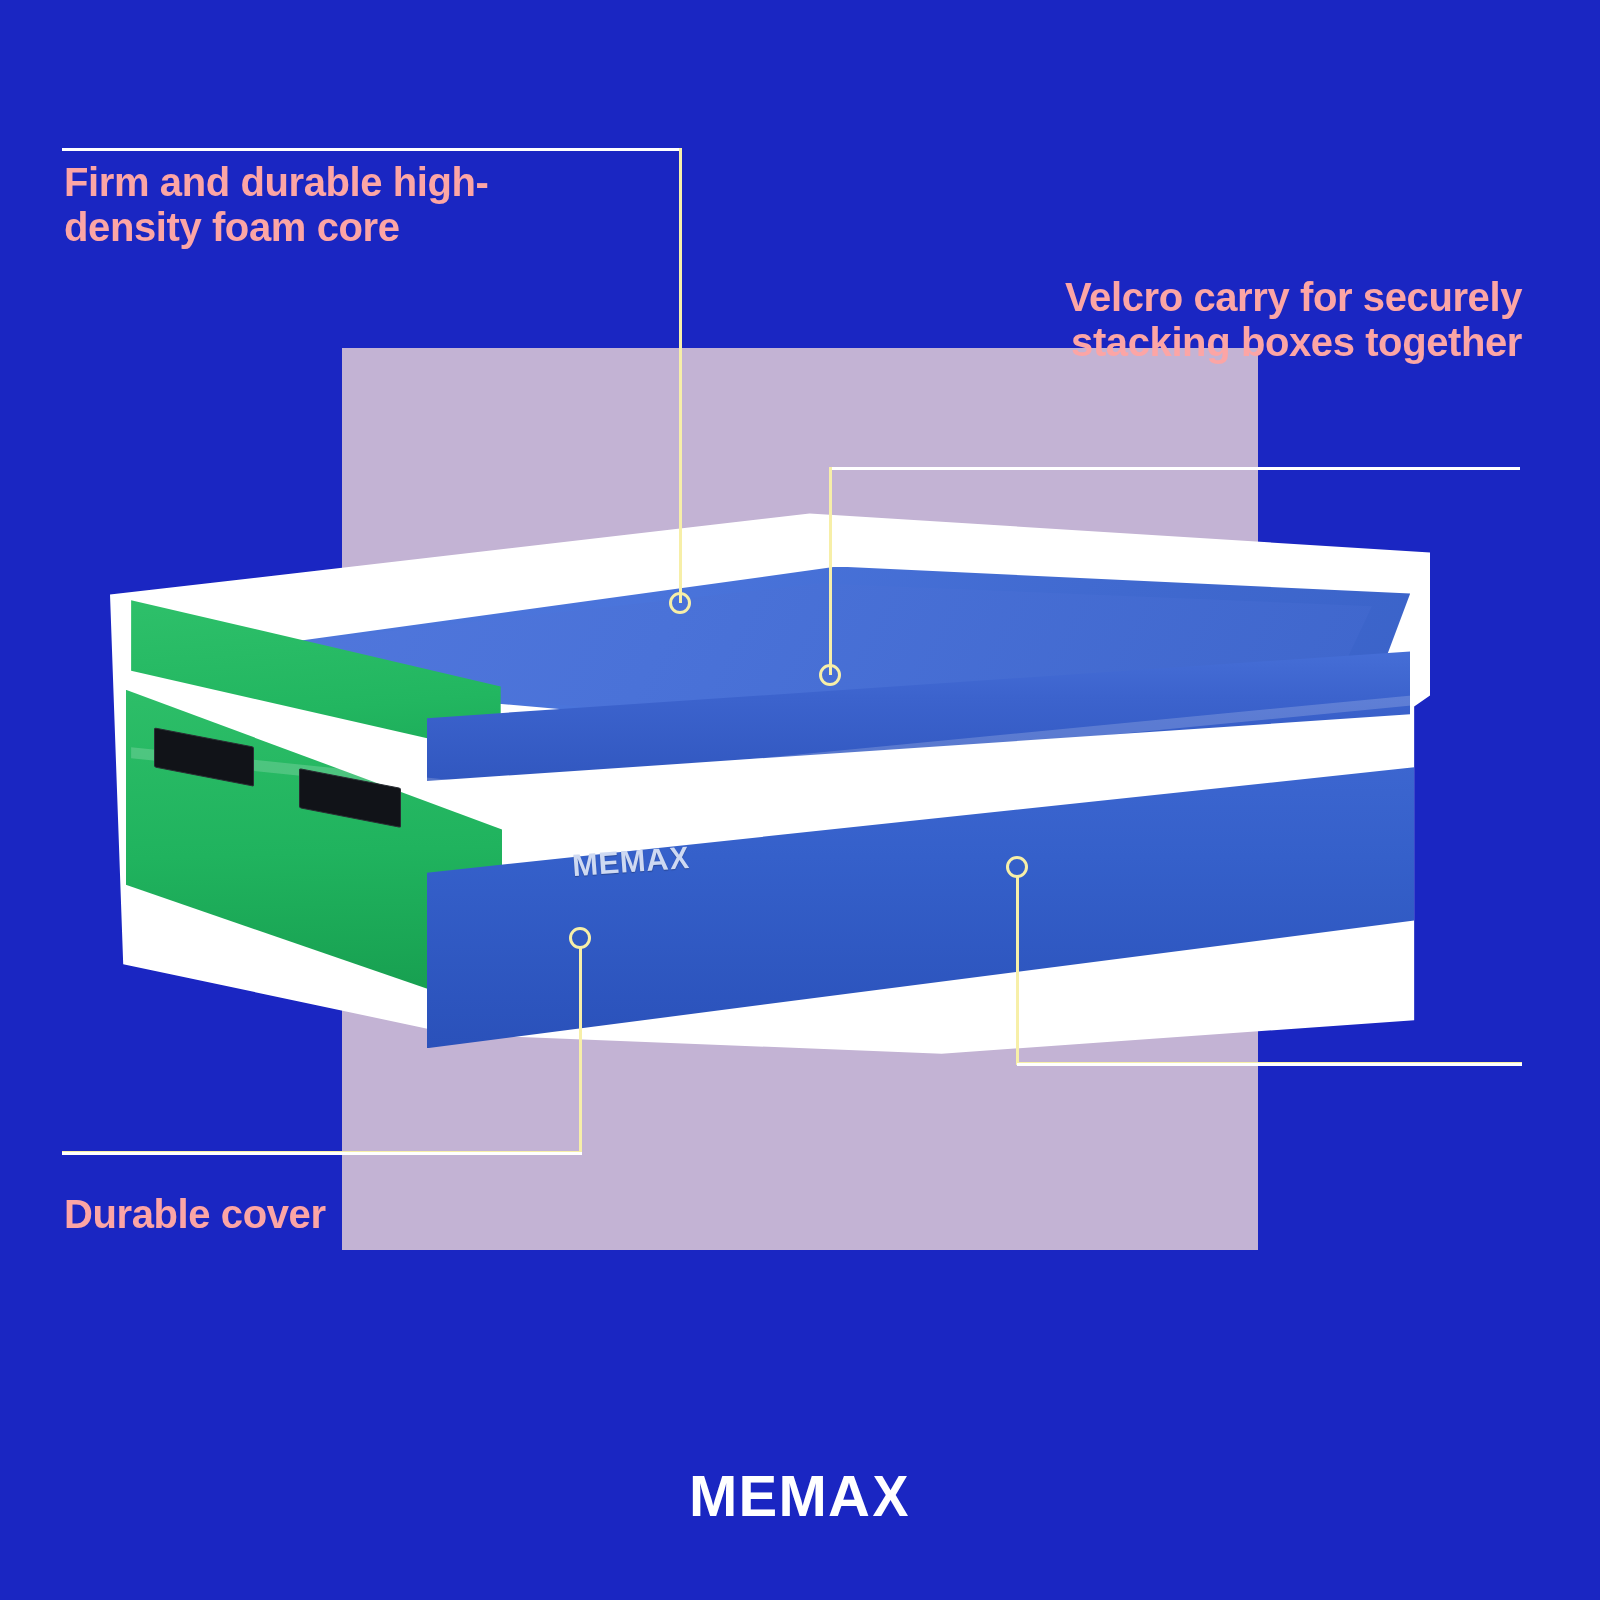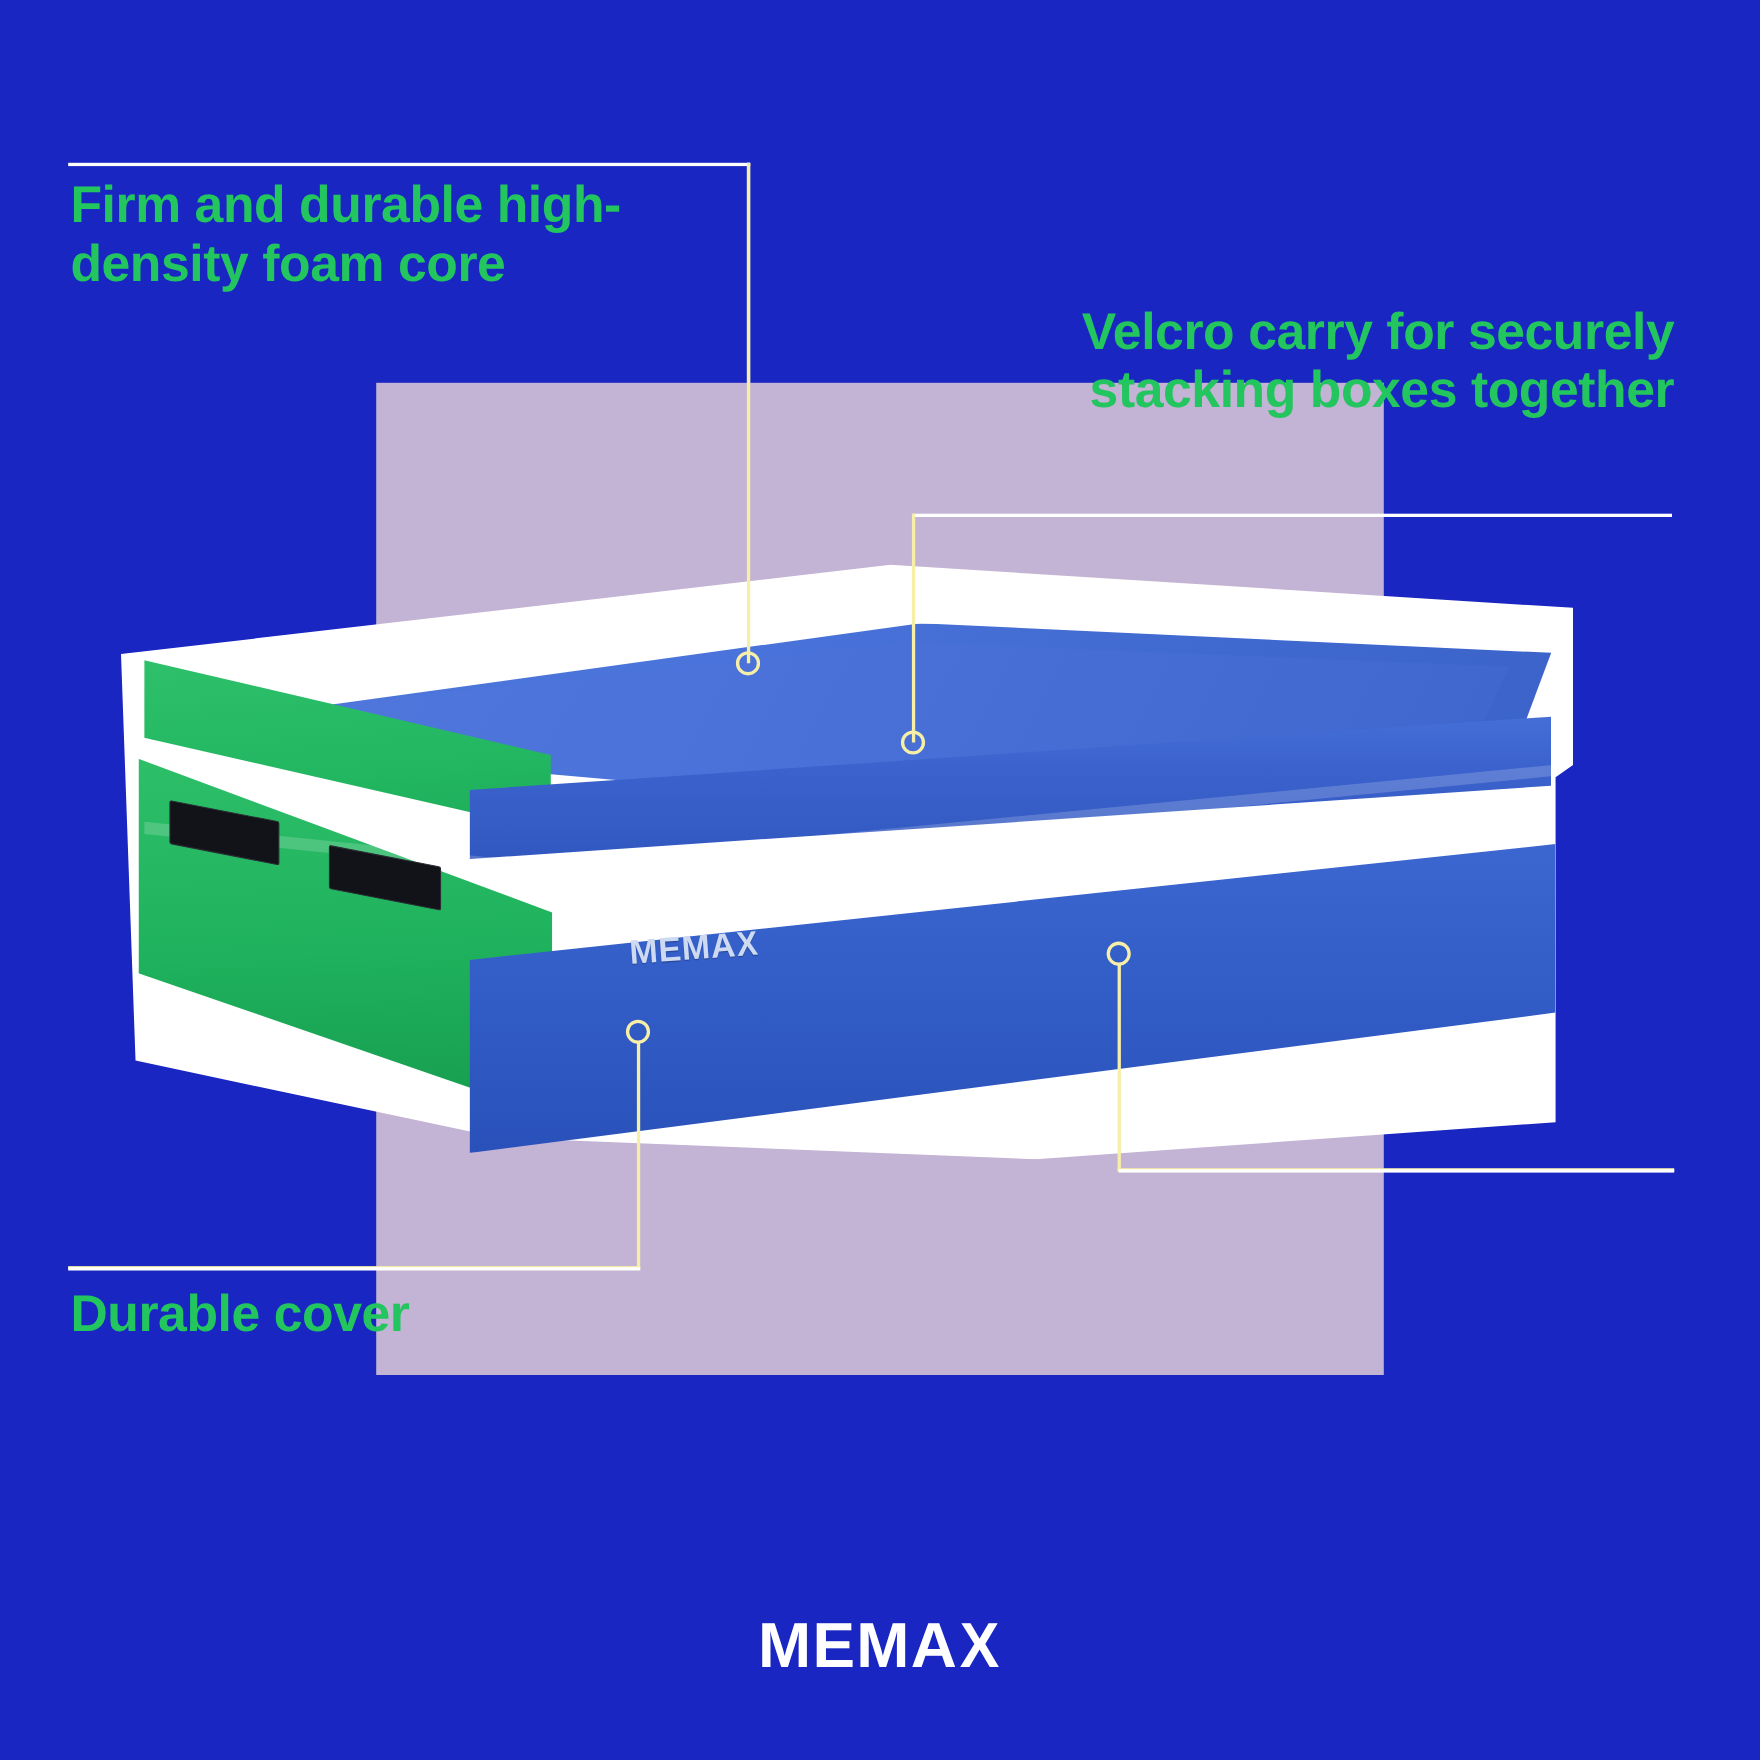--- a/index.html
+++ b/index.html
@@ -180,29 +180,29 @@
     text-shadow: 0 1px 1px rgba(0,0,0,0.25);
   }
   .brand-on-box .xmark {
     display: inline-block;
     transform: scaleX(0.92);
   }
 
   
   .callout-text {
     position: absolute;
-    color: #22c55e;
-    font-size: 47px;
+    color: #fca5a5;
+    font-size: 40px;
     font-weight: bold;
     line-height: 1.12;
     letter-spacing: -0.4px;
   }
   .ct-tl { left: 64px;  top: 160px; width: 560px; text-align: left; }
   .ct-tr { right: 78px; top: 275px; width: 620px; text-align: right; }
-  .ct-bl { left: 64px;  top: 1168px; width: 520px; text-align: left; }
+  .ct-bl { left: 64px;  top: 1192px; width: 520px; text-align: left; }
   .ct-br { right: 78px; top: 1078px; width: 530px; text-align: right; }
 
   
   .rule {
     position: absolute;
     background: #ffffff;
     height: 3px;
   }
   .rule-tl { left: 62px;  top: 148px;  width: 620px; }
   .rule-tr { left: 830px; top: 467px;  width: 690px; }

